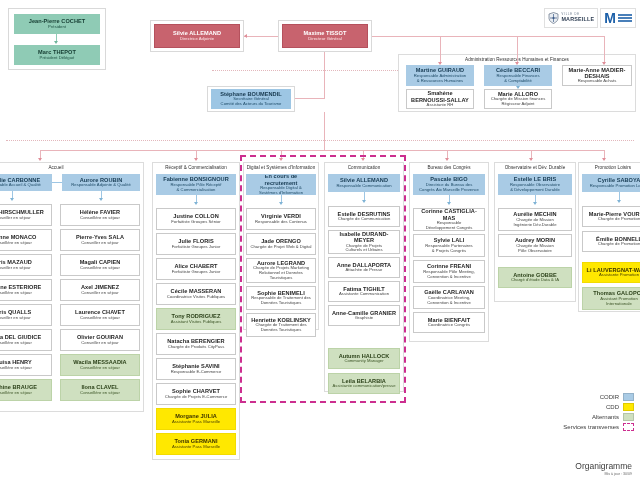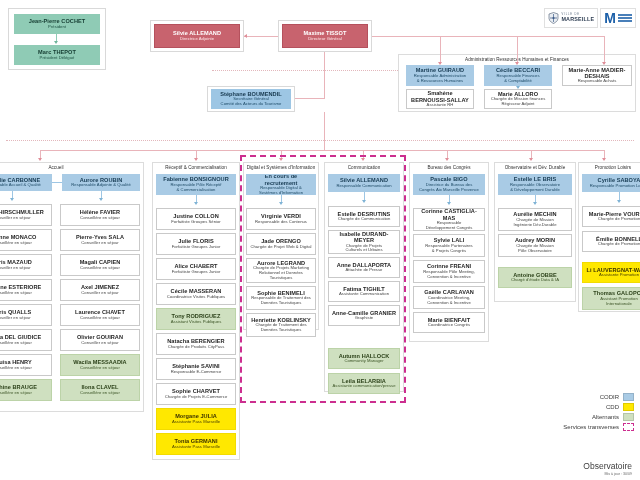--- a/index.html
+++ b/index.html
@@ -562,17 +562,17 @@
       <span class="leg-lbl">Alternants</span>
       <span class="leg-sw" style="background:#cfe0c0;"></span>
     </div>
     <div class="leg-row">
       <span class="leg-lbl">Services transverses</span>
       <span class="leg-sw dash"></span>
     </div>
   </div>
 
   <div id="footer">
-    <div class="f1">Observatoire</div>
+    <div class="f1">Organigramme</div>
     <div class="f2">Mis à jour : 30/09</div>
   </div>
 
 </div>
 
 </body></html>

